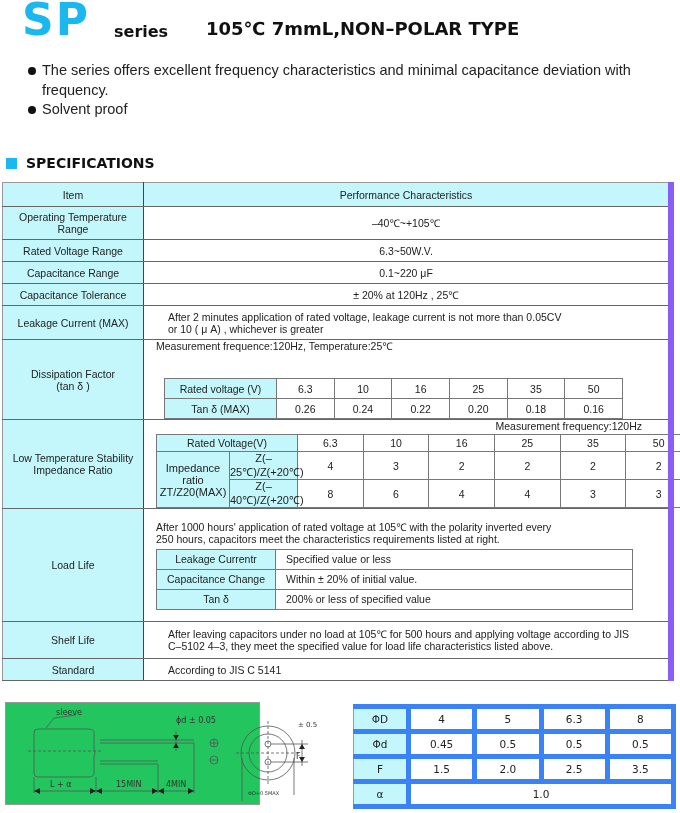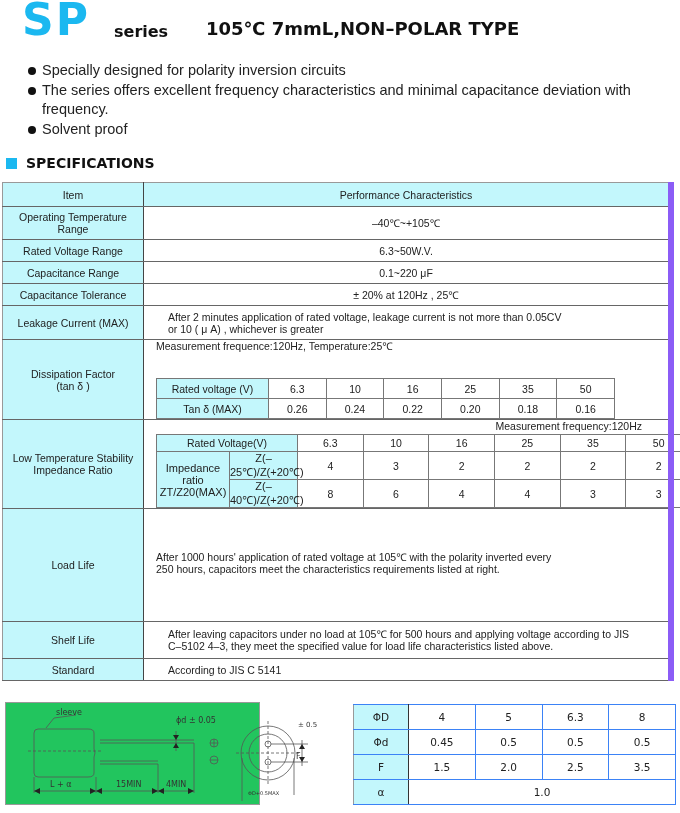--- a/index.html
+++ b/index.html
@@ -36,51 +36,50 @@
   .r-lt { height: 71px; }
   .r-ll { height: 113px; }
   .r-sl { height: 37px; }
   .r-st { height: 22px; }
 
   .inner { border-collapse: collapse; table-layout: fixed; }
   .inner td { border: 1px solid #777; text-align: center; font-size: 10.5px; height: 20px; }
   .inner .hd { background: #c3f7fc; }
   .df-box .note, .ll-box .note { padding-left: 12px; line-height: 12px; }
   .df-box .note { margin-bottom: 26px; }
-  .df-table { margin-left: 12px; width: 459px; }
+  .df-table { margin-left: 20px; width: 459px; }
   .df-table .hd { width: 112px; }
 
   .lt-note { text-align: right; padding-right: 26px; margin-bottom: 2px; font-size: 10.5px; }
   .lt-table { margin-left: 12px; width: 536px; }
   .lt-table td { height: 17px; }
   .lt-table .sm { font-size: 11px; margin-left: 24px; }
 
   .ll-box .note { margin-bottom: 4px; }
   .ll-table { margin-left: 12px; width: 477px; }
   .ll-table td { height: 20px; }
   .ll-table td.lbl { width: 119px; background: #c3f7fc; }
   .ll-table td.val { text-align: left; padding-left: 10px; }
 
   .diagram { position: absolute; left: 5px; top: 702px; width: 255px; height: 103px; border: 1px solid #999; background: #22c55e; }
   .dim { position: absolute; left: 353px; top: 704px; width: 323px; table-layout: fixed; }
-  .dim td { border: 1px solid #3b82f6; text-align: center; font-size: 10.5px; height: 25px; font-family: "DejaVu Sans", sans-serif; }
+  .dim td { border: 5px solid #3b82f6; text-align: center; font-size: 10.5px; height: 25px; font-family: "DejaVu Sans", sans-serif; }
   .dim td.hd { background: #c3f7fc; width: 55px; border-left: 1px solid #999; }
   .dim td.hd { border-right: 1px solid #333; }
 </style>
 </head>
 <body>
 
 <div class="title-row">
   <span class="sp">SP</span>
   <span class="series">series</span>
   <span class="subtitle">105℃ 7mmL,NON–POLAR TYPE</span>
 </div>
 
 <ul class="bullets">
-  <li><span class="dot"></span><span>Specially designed for polarity inversion circuits</span></li>
   <li><span class="dot"></span><span>The series offers excellent frequency characteristics and minimal capacitance deviation with frequency.</span></li>
   <li><span class="dot"></span><span>Solvent proof</span></li>
 </ul>
 
 <div class="section-head" style="top:155px;">
   <span class="sq"></span>
   <span class="txt">SPECIFICATIONS</span>
 </div>
 
 <table class="spec">
@@ -199,20 +198,36 @@
           </table>
       </td>
     </tr>
     <tr class="r-ll">
       <td class="col-item">Load Life</td>
       <td class="col-perf ll-box">
         <div class="note">
           <div>After 1000 hours' application of rated voltage at 105℃ with the polarity inverted every</div>
           <div>250 hours, capacitors meet the characteristics requirements listed at right.</div>
         </div>
+        <table class="inner ll-table">
+          <tbody>
+              <tr>
+            <td class="lbl">Leakage Currentr</td>
+            <td class="val">Specified value or less</td>
+          </tr>
+          <tr>
+            <td class="lbl">Capacitance Change</td>
+            <td class="val">Within ± 20% of initial value.</td>
+          </tr>
+          <tr>
+            <td class="lbl">Tan δ</td>
+            <td class="val">200% or less of specified value</td>
+          </tr>
+        </tbody>
+          </table>
       </td>
     </tr>
     <tr class="r-sl">
       <td class="col-item">Shelf Life</td>
       <td class="col-perf left">
         <div>After leaving capacitors under no load at 105℃ for 500 hours and applying voltage according to JIS</div>
         <div>C–5102 4–3, they meet the specified value for load life characteristics listed above.</div>
       </td>
     </tr>
     <tr class="r-st">

